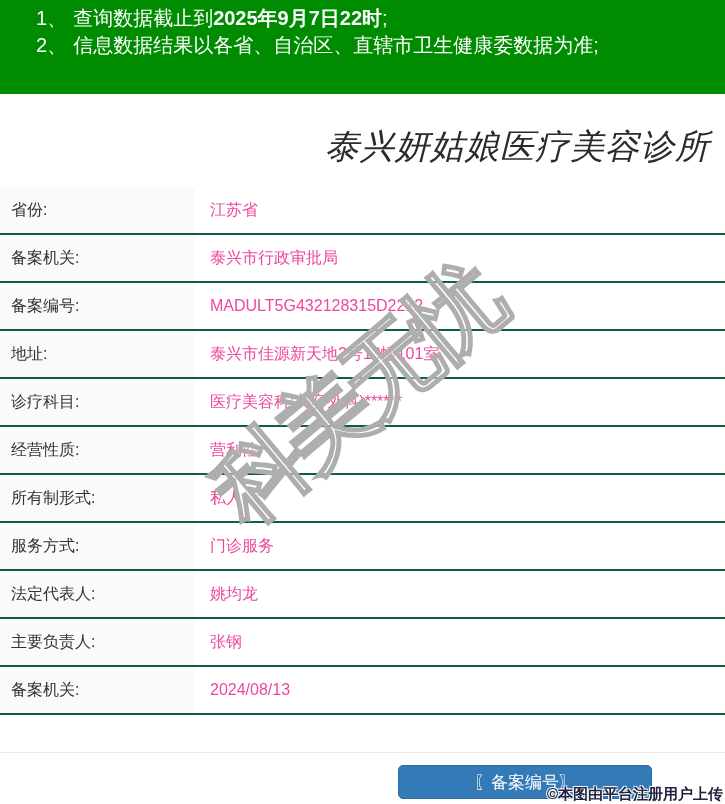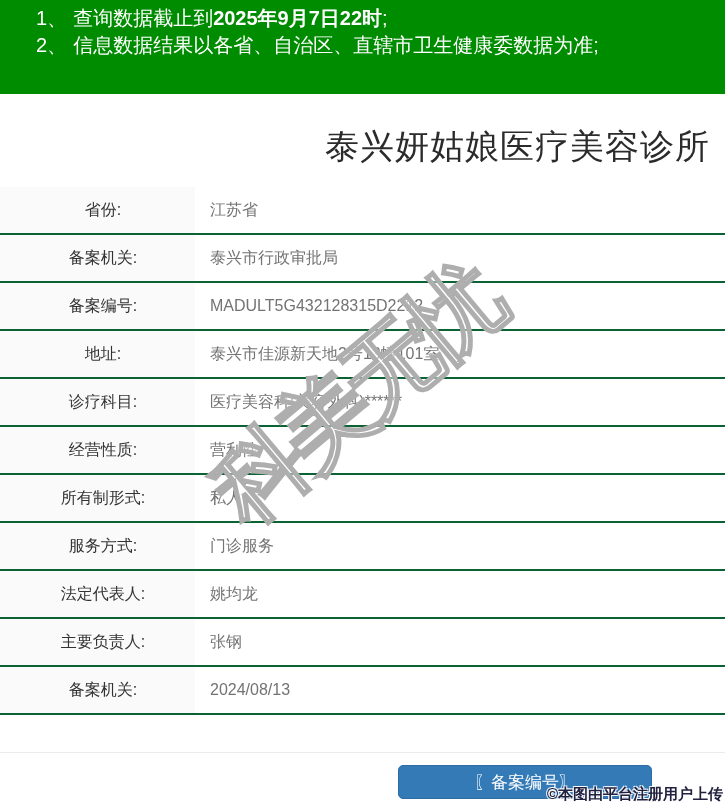--- a/index.html
+++ b/index.html
@@ -18,35 +18,36 @@
     padding-left:36px;line-height:27px;font-size:20px;
     white-space:nowrap;
   }
   .notice-line .marker{margin-right:6px;}
   .notice-line .b{font-weight:bold;}
   
   .clinic-title{
     position:absolute;top:124px;right:15px;
     font-size:34px;color:#2b2b2b;letter-spacing:1px;
     white-space:nowrap;
+    font-style:italic;
   }
   
   .info-table{
-    position:absolute;top:187px;left:0;width:725px;text-align:center;
+    position:absolute;top:187px;left:0;width:725px;
   }
   .info-row{
     display:flex;height:46px;border-bottom:2px solid #0b6334;
     align-items:center;font-size:16px;
   }
   .info-row .cell-label{
     width:184px;flex:0 0 184px;height:46px;line-height:46px;
     background:#fafafa;padding-left:11px;color:#333;
   }
   .info-row .cell-value{
-    padding-left:15px;color:#737373;white-space:nowrap;
+    padding-left:15px;color:#ec4899;white-space:nowrap;
   }
   
   .wm-diagonal{
     position:absolute;left:55px;top:345px;width:600px;height:100px;
     line-height:100px;text-align:center;
     font-size:92px;font-weight:bold;letter-spacing:-8px;
     transform:rotate(-40deg);
     color:rgba(255,255,255,0.45);
     -webkit-text-stroke:2px #aeaeae;
     z-index:5;pointer-events:none;white-space:nowrap;

